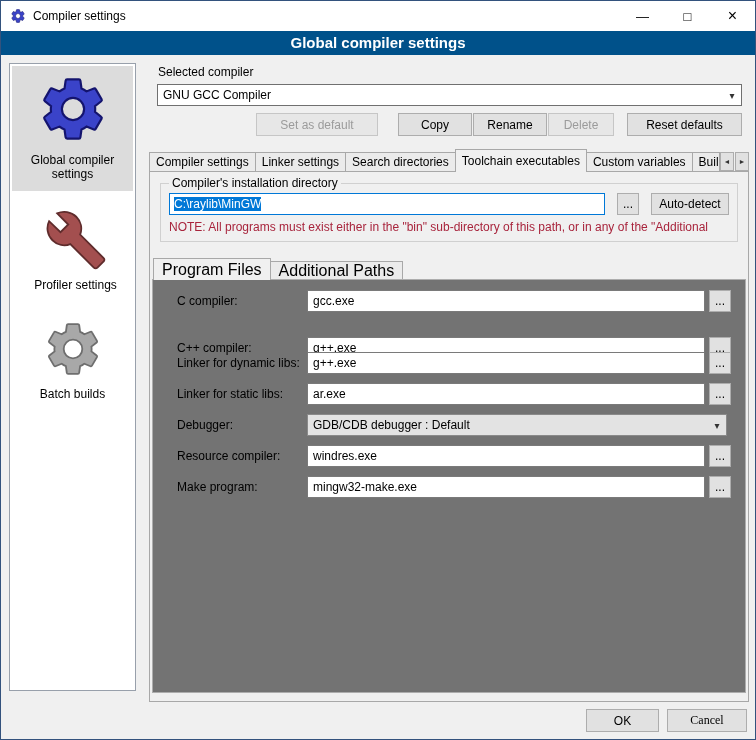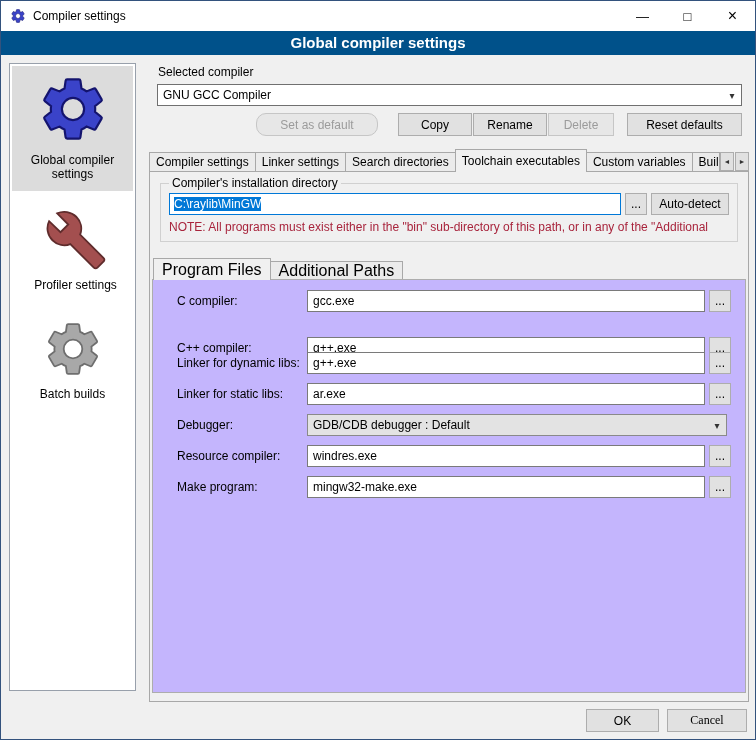--- a/index.html
+++ b/index.html
@@ -57,40 +57,40 @@
   .tsc { width:14px; height:19px; background:#e1e1e1; border:1px solid #adadad; font-size:7px;
          padding:0; line-height:1; color:#333; }
 
   
   .panel { position:absolute; left:148px; top:170px; width:600px; height:531px;
            border:1px solid #a8a8a8; background:#f0f0f0; z-index:1; }
 
   fieldset.group { position:absolute; left:10px; top:4px; width:578px; height:66px; margin:0;
                    border:1px solid #d0d0d0; padding:2px 8px 6px; }
   fieldset.group legend { font-size:12px; padding:0 3px; }
-  .dir-row { display:flex; gap:4px; margin-top:1px; }
+  .dir-row { display:flex; gap:12px; margin-top:1px; }
   .dir-input { flex:1; height:22px; border:1px solid #0078d7; background:#fff; line-height:20px;
                padding-left:4px; white-space:nowrap; overflow:hidden; }
   .dir-input .sel { background:#0078d7; color:#fff; }
   .mini-btn { height:22px; background:#e1e1e1; border:1px solid #adadad; font-size:12px;
               font-family:"Liberation Sans", sans-serif; padding:0; }
   .browse22 { width:22px; flex:0 0 auto; }
   .autodetect { width:78px; flex:0 0 auto; }
   .note { margin-top:5px; color:#a8243c; white-space:nowrap; overflow:hidden; font-size:12px; }
 
   
   .subtabstrip { position:absolute; left:3px; top:89px; height:18px; display:flex;
                  align-items:flex-end; z-index:2; }
   .subtab { height:18px; line-height:17px; padding:0 8px; border:1px solid #a8a8a8;
             border-bottom:none; background:#ebebeb; font-size:16px; cursor:default; }
   .subtab + .subtab { margin-left:-1px; }
   .subtab.active { height:22px; margin-bottom:-1px; background:#f0f0f0; position:relative;
                    z-index:3; line-height:21px; }
   .subpanel { position:absolute; left:2px; top:107px; width:594px; height:414px;
-              border:1px solid #adadad; background:#c4b5fd; z-index:1; }
+              border:1px solid #adadad; background:#737373; z-index:1; }
 
   
   .frow { position:absolute; left:0; right:0; height:22px; }
   .flabel { position:absolute; left:24px; top:0; line-height:22px; white-space:nowrap; }
   .finput { position:absolute; left:154px; top:0; width:398px; height:22px;
             border:1px solid #7a7a7a; background:#fff; line-height:20px; padding-left:5px;
             white-space:nowrap; overflow:hidden; }
   .fbrowse { position:absolute; left:556px; top:0; width:22px; height:22px; }
   .fcombo { position:absolute; left:154px; top:0; width:420px; height:22px;
             border:1px solid #8a8a8a; background:#e3e3e3; display:flex; align-items:center;justify-content:space-between; }
@@ -140,21 +140,21 @@
       <span class="side-label">Batch builds</span>
     </div>
   </div>
 
   <span class="lbl" style="left:157px; top:64px;">Selected compiler</span>
   <div class="combo" style="left:156px; top:83px; width:585px;">
     <span class="txt">GNU GCC Compiler</span>
     <span class="arrow">▾</span>
   </div>
 
-  <button class="btn disabled" style="left:255px; top:112px; width:122px;border-radius:10px;">Set as default</button>
+  <button class="btn disabled" style="left:255px; top:112px; width:122px;">Set as default</button>
   <button class="btn" style="left:397px; top:112px; width:74px;">Copy</button>
   <button class="btn" style="left:472px; top:112px; width:74px;">Rename</button>
   <button class="btn disabled" style="left:547px; top:112px; width:66px;text-align:center;">Delete</button>
   <button class="btn" style="left:626px; top:112px; width:115px;">Reset defaults</button>
 
   <div class="tabstrip">
     <div class="tab">Compiler settings</div>
     <div class="tab">Linker settings</div>
     <div class="tab">Search directories</div>
     <div class="tab active">Toolchain executables</div>

